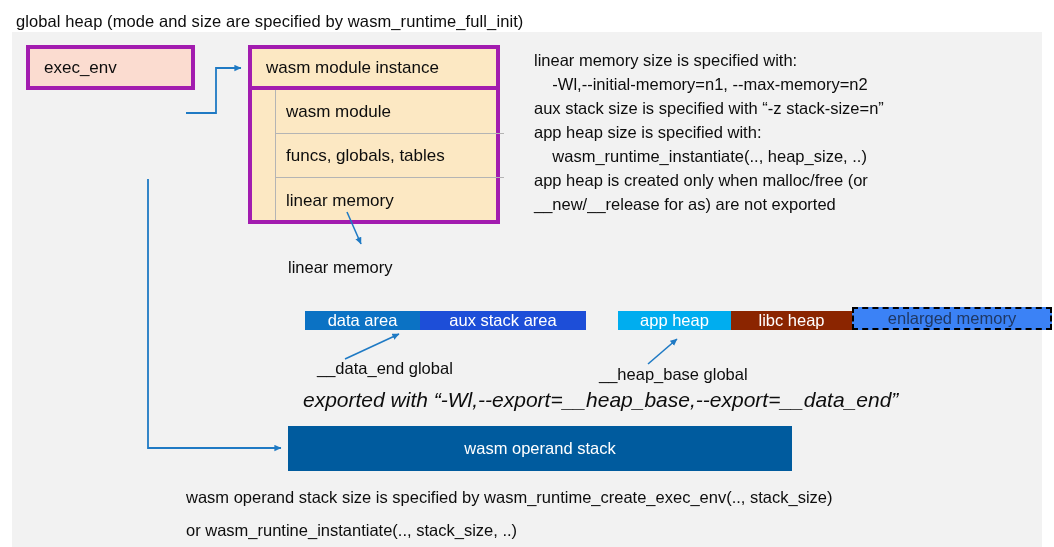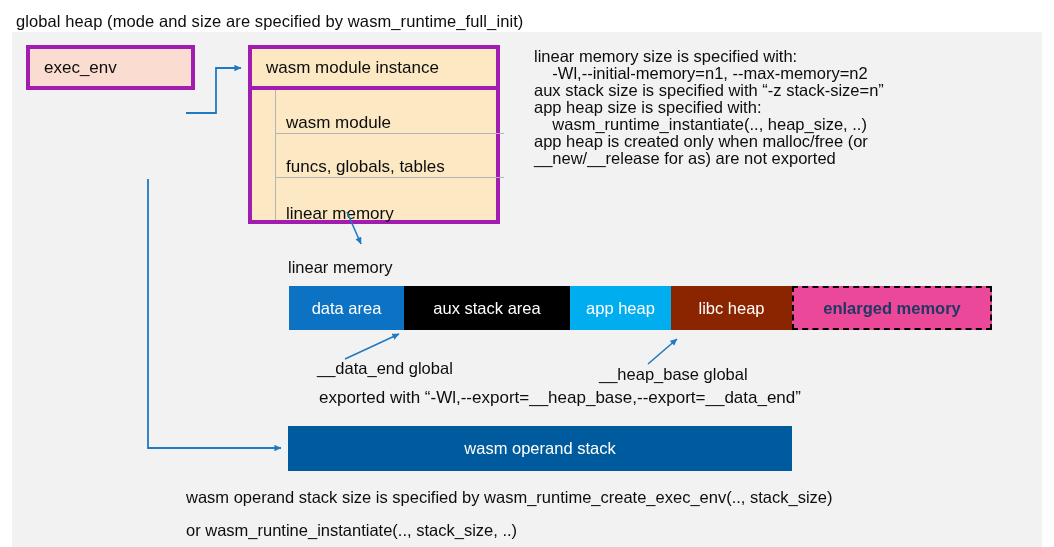--- a/index.html
+++ b/index.html
@@ -92,83 +92,83 @@
   .wmi-indent {
     position: absolute;
     left: 0; top: 0; width: 24px; height: 100%;
     border-right: 1px solid #b4b4b4;
     box-sizing: border-box;
   }
   .wmi-row {
     position: absolute;
     left: 24px; width: 228px; height: 44px;
     box-sizing: border-box;
-    display: flex; align-items: flex-end;
+    display: flex; align-items: center;
     font-size: 17px; color: #0d0d0d;
   }
   .wmi-row.r1 { top: 0;  border-bottom: 1px solid #b4b4b4; }
   .wmi-row.r2 { top: 44px; border-bottom: 1px solid #b4b4b4; }
   .wmi-row.r3 { top: 88px; height: 46px; }
   .wmi-row .lbl { padding-left: 10px; white-space: nowrap; }
 
   
   .note-right {
     position: absolute;
     left: 534px; top: 48px;
     font-size: 16.5px;
-    line-height: 17px;
+    line-height: 24px;
     color: #0d0d0d;
     white-space: pre;
   }
 
   
   .lm-label {
     position: absolute;
     left: 288px; top: 258px;
     font-size: 16.5px;
     color: #0d0d0d;
     white-space: nowrap;
   }
   .lm-bar {
     position: absolute;
-    left: 289px; top: 286px;
+    left: 305px; top: 286px;
     height: 44px;
     display: flex;
+    align-items: flex-end;
   }
   .seg {
     display: flex;
     align-items: center;
     justify-content: center;
     font-size: 16.5px;
     color: #ffffff;
     white-space: nowrap;
     box-sizing: border-box;
   }
   .seg.enlarged {
-    background: #ec4899;
+    background: #3b82f6;
     color: #1f3864;
     border: 2.5px dashed #000000;
-    font-weight: bold;
   }
 
   
   .lbl-data-end {
     position: absolute;
     left: 317px; top: 359px;
     font-size: 16.5px; color: #0d0d0d; white-space: nowrap;
   }
   .lbl-heap-base {
     position: absolute;
     left: 599px; top: 365px;
     font-size: 16.5px; color: #0d0d0d; white-space: nowrap;
   }
   .lbl-exported {
     position: absolute;
-    left: 319px; top: 388px;
-    font-size: 17px; color: #0d0d0d; white-space: nowrap;
+    left: 303px; top: 388px;
+    font-size: 21px; color: #0d0d0d; white-space: nowrap; font-style: italic;
   }
 
   
   .op-stack {
     position: absolute;
     left: 288px; top: 426px;
     width: 504px; height: 45px;
     background: #005b9e;
     display: flex; align-items: center; justify-content: center;
     color: #ffffff; font-size: 16.5px;
@@ -228,24 +228,24 @@
 app heap size is specified with:
     wasm_runtime_instantiate(.., heap_size, ..)
 app heap is created only when malloc/free (or
 __new/__release for as) are not exported</div>
 
   <div class="lm-label">linear memory</div>
   <div class="lm-bar">
       <div class="seg" style="width: 115px; background: rgb(11, 114, 196);">
         <span>data area</span>
       </div>
-      <div class="seg" style="width: 166px; background: #000000;">
+      <div class="seg" style="width: 166px; background: #1d4ed8;">
         <span>aux stack area</span>
       </div>
-      <div class="seg" style="width: 101px; background: rgb(0, 173, 239);">
+      <div class="seg" style="width: 113px; background: rgb(0, 173, 239); margin-left: 32px;">
         <span>app heap</span>
       </div>
       <div class="seg" style="width: 121px; background: rgb(139, 37, 0);">
         <span>libc heap</span>
       </div>
       <div class="seg enlarged" style="width: 200px;">
         <span>enlarged memory</span>
       </div>
     </div>
 

